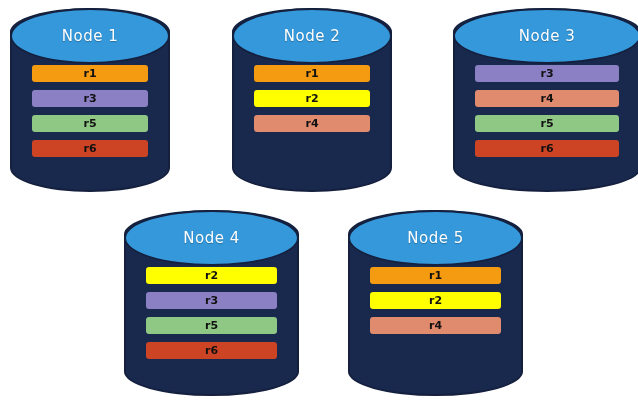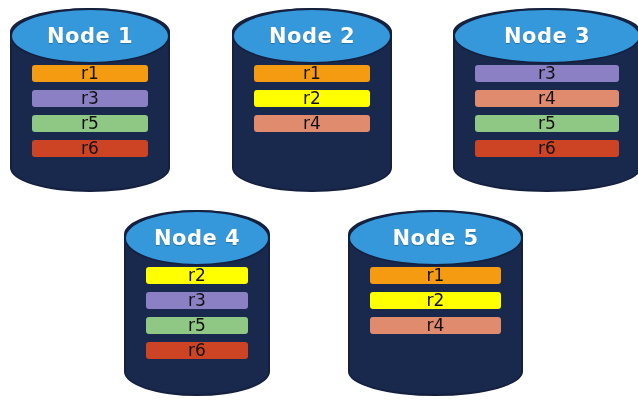--- a/index.html
+++ b/index.html
@@ -42,22 +42,22 @@
     border: 2px solid #14203e;
     border-radius: 50%;
     box-sizing: border-box;
     display: flex;
     align-items: center;
     justify-content: center;
   }
   .node-label {
     position: relative;
     color: #ffffff;
-    font-size: 21px;
-    font-weight: bold;
+    font-size: 15px;
+    font-weight: normal;
     letter-spacing: 0.5px;
     white-space: nowrap;
     text-shadow: 0 1px 1px rgba(0,0,0,0.25);
   }
 
   
   .bars {
     position: absolute;
     left: 22px;
     right: 22px;
@@ -65,22 +65,22 @@
     display: flex;
     flex-direction: column;
     gap: 8px;
   }
   .bar {
     height: 17px;
     border-radius: 3px;
     display: flex;
     align-items: center;
     justify-content: center;
-    font-size: 17px;
-    font-weight: normal;
+    font-size: 11px;
+    font-weight: bold;
     color: #111111;
     line-height: 1;
     box-sizing: border-box;
   }
 </style>
 </head>
 <body>
 
 <div id="canvas">
     <div class="node" style="left: 10px; top: 8px; width: 160px; height: 184px;">
@@ -111,21 +111,21 @@
       <div class="cyl-top" style="background: rgb(52, 152, 219); border-color: rgb(20, 32, 62);">
         <div class="node-label" style="color: rgb(255, 255, 255);">Node  3</div>
       </div>
       <div class="bars">
         <div class="bar" style="background: rgb(139, 128, 196); color: rgb(17, 17, 17);">r3</div>
         <div class="bar" style="background: rgb(224, 138, 110); color: rgb(17, 17, 17);">r4</div>
         <div class="bar" style="background: rgb(143, 199, 132); color: rgb(17, 17, 17);">r5</div>
         <div class="bar" style="background: rgb(204, 68, 36); color: rgb(17, 17, 17);">r6</div>
       </div>
     </div>
-    <div class="node" style="left: 124px; top: 210px; width: 146px; height: 186px;">
+    <div class="node" style="left: 124px; top: 210px; width: 175px; height: 186px;">
       <div class="cyl-body" style="background: rgb(25, 41, 78); border-color: rgb(20, 32, 62);"></div>
       <div class="cyl-top" style="background: rgb(52, 152, 219); border-color: rgb(20, 32, 62);">
         <div class="node-label" style="color: rgb(255, 255, 255);">Node  4</div>
       </div>
       <div class="bars">
         <div class="bar" style="background: rgb(255, 255, 0); color: rgb(17, 17, 17);">r2</div>
         <div class="bar" style="background: rgb(139, 128, 196); color: rgb(17, 17, 17);">r3</div>
         <div class="bar" style="background: rgb(143, 199, 132); color: rgb(17, 17, 17);">r5</div>
         <div class="bar" style="background: rgb(204, 68, 36); color: rgb(17, 17, 17);">r6</div>
       </div>

